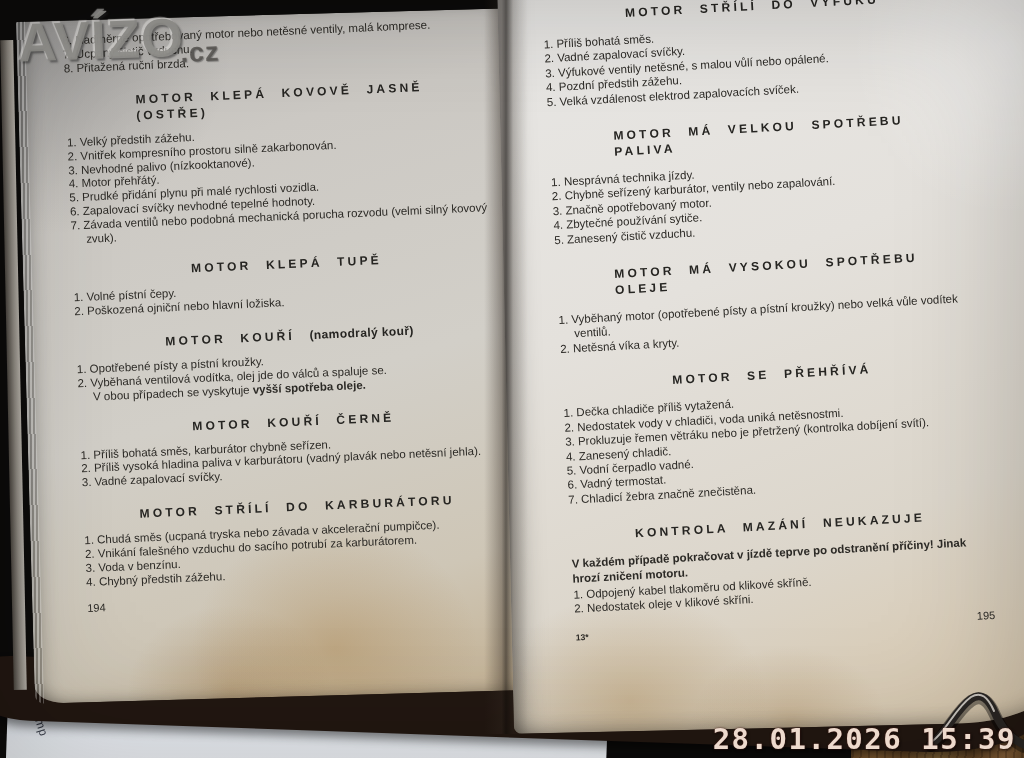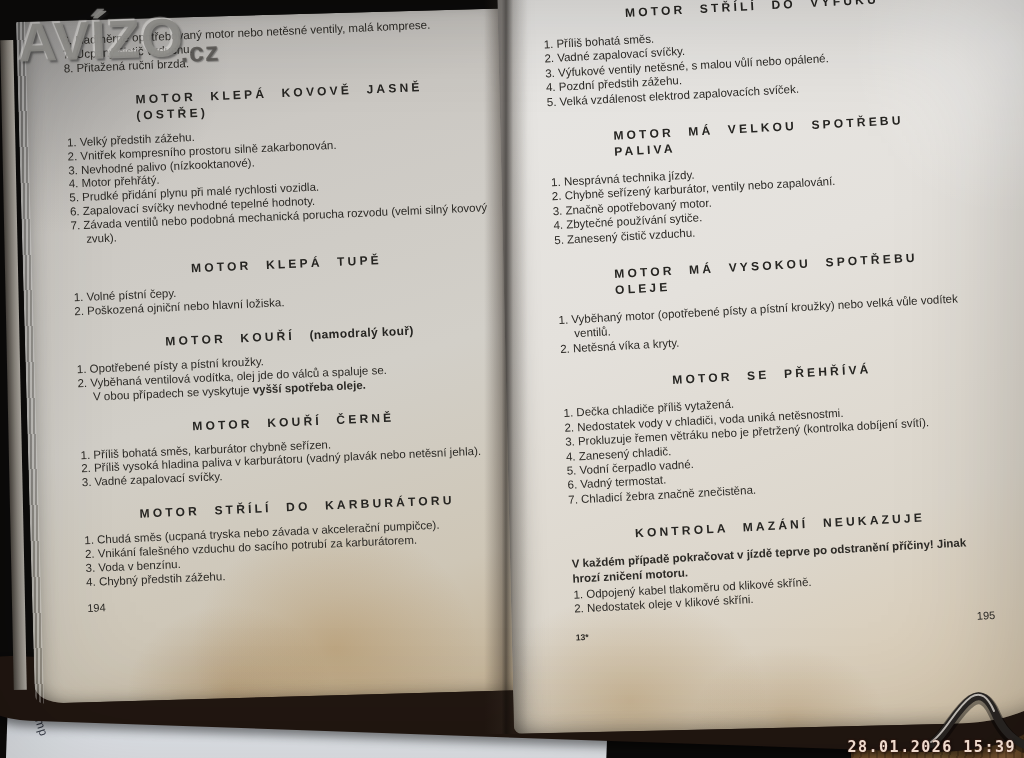--- a/index.html
+++ b/index.html
@@ -89,21 +89,21 @@
   
   .watermark{position:absolute;left:18px;top:12px;z-index:30;transform:rotate(-2deg);
        font-weight:700;font-size:54px;letter-spacing:1px;line-height:1;
        color:rgba(148,146,142,.92);
        text-shadow:-2px -2px 1px rgba(238,237,233,.55),2px 2px 2px rgba(35,35,35,.5);}
   .watermark .suffix{font-size:27px;color:rgba(88,86,82,.85);position:relative;top:6px;left:-4px;
        text-shadow:1px 1px 1px rgba(35,35,35,.4);}
   .wire{position:absolute;left:925px;top:666px;z-index:40;}
   .timestamp{position:absolute;right:8px;bottom:2px;z-index:50;
        font-family:"DejaVu Sans Mono","Liberation Mono",monospace;font-weight:700;
-       font-size:15px;letter-spacing:1.5px;color:#eddacd;
+       font-size:29px;letter-spacing:1.5px;color:#eddacd;
        text-shadow:0 0 2px rgba(90,40,30,.9),1px 1px 3px rgba(0,0,0,.75);}
 </style>
 </head>
 <body>
 
 <div class="photo">
 
   <div class="wall"></div>
   <div class="yellow-strip"></div>
   <div class="wood"></div>

